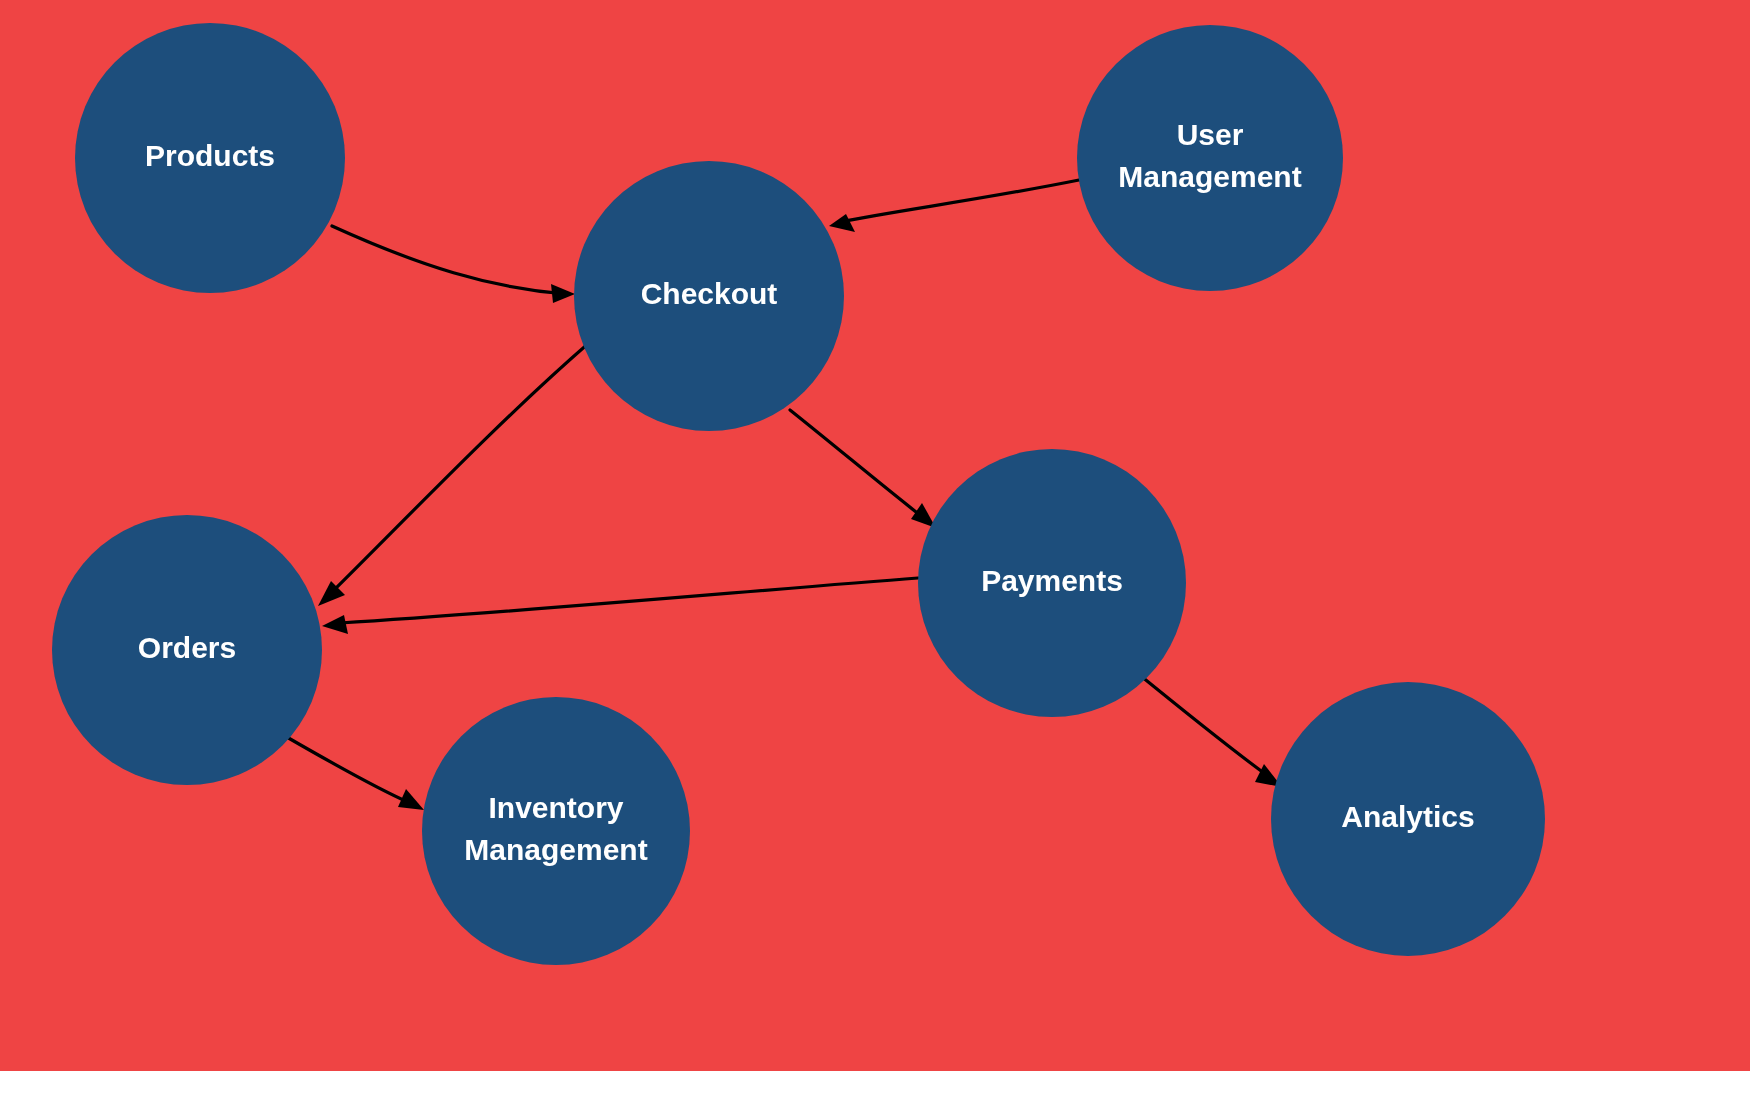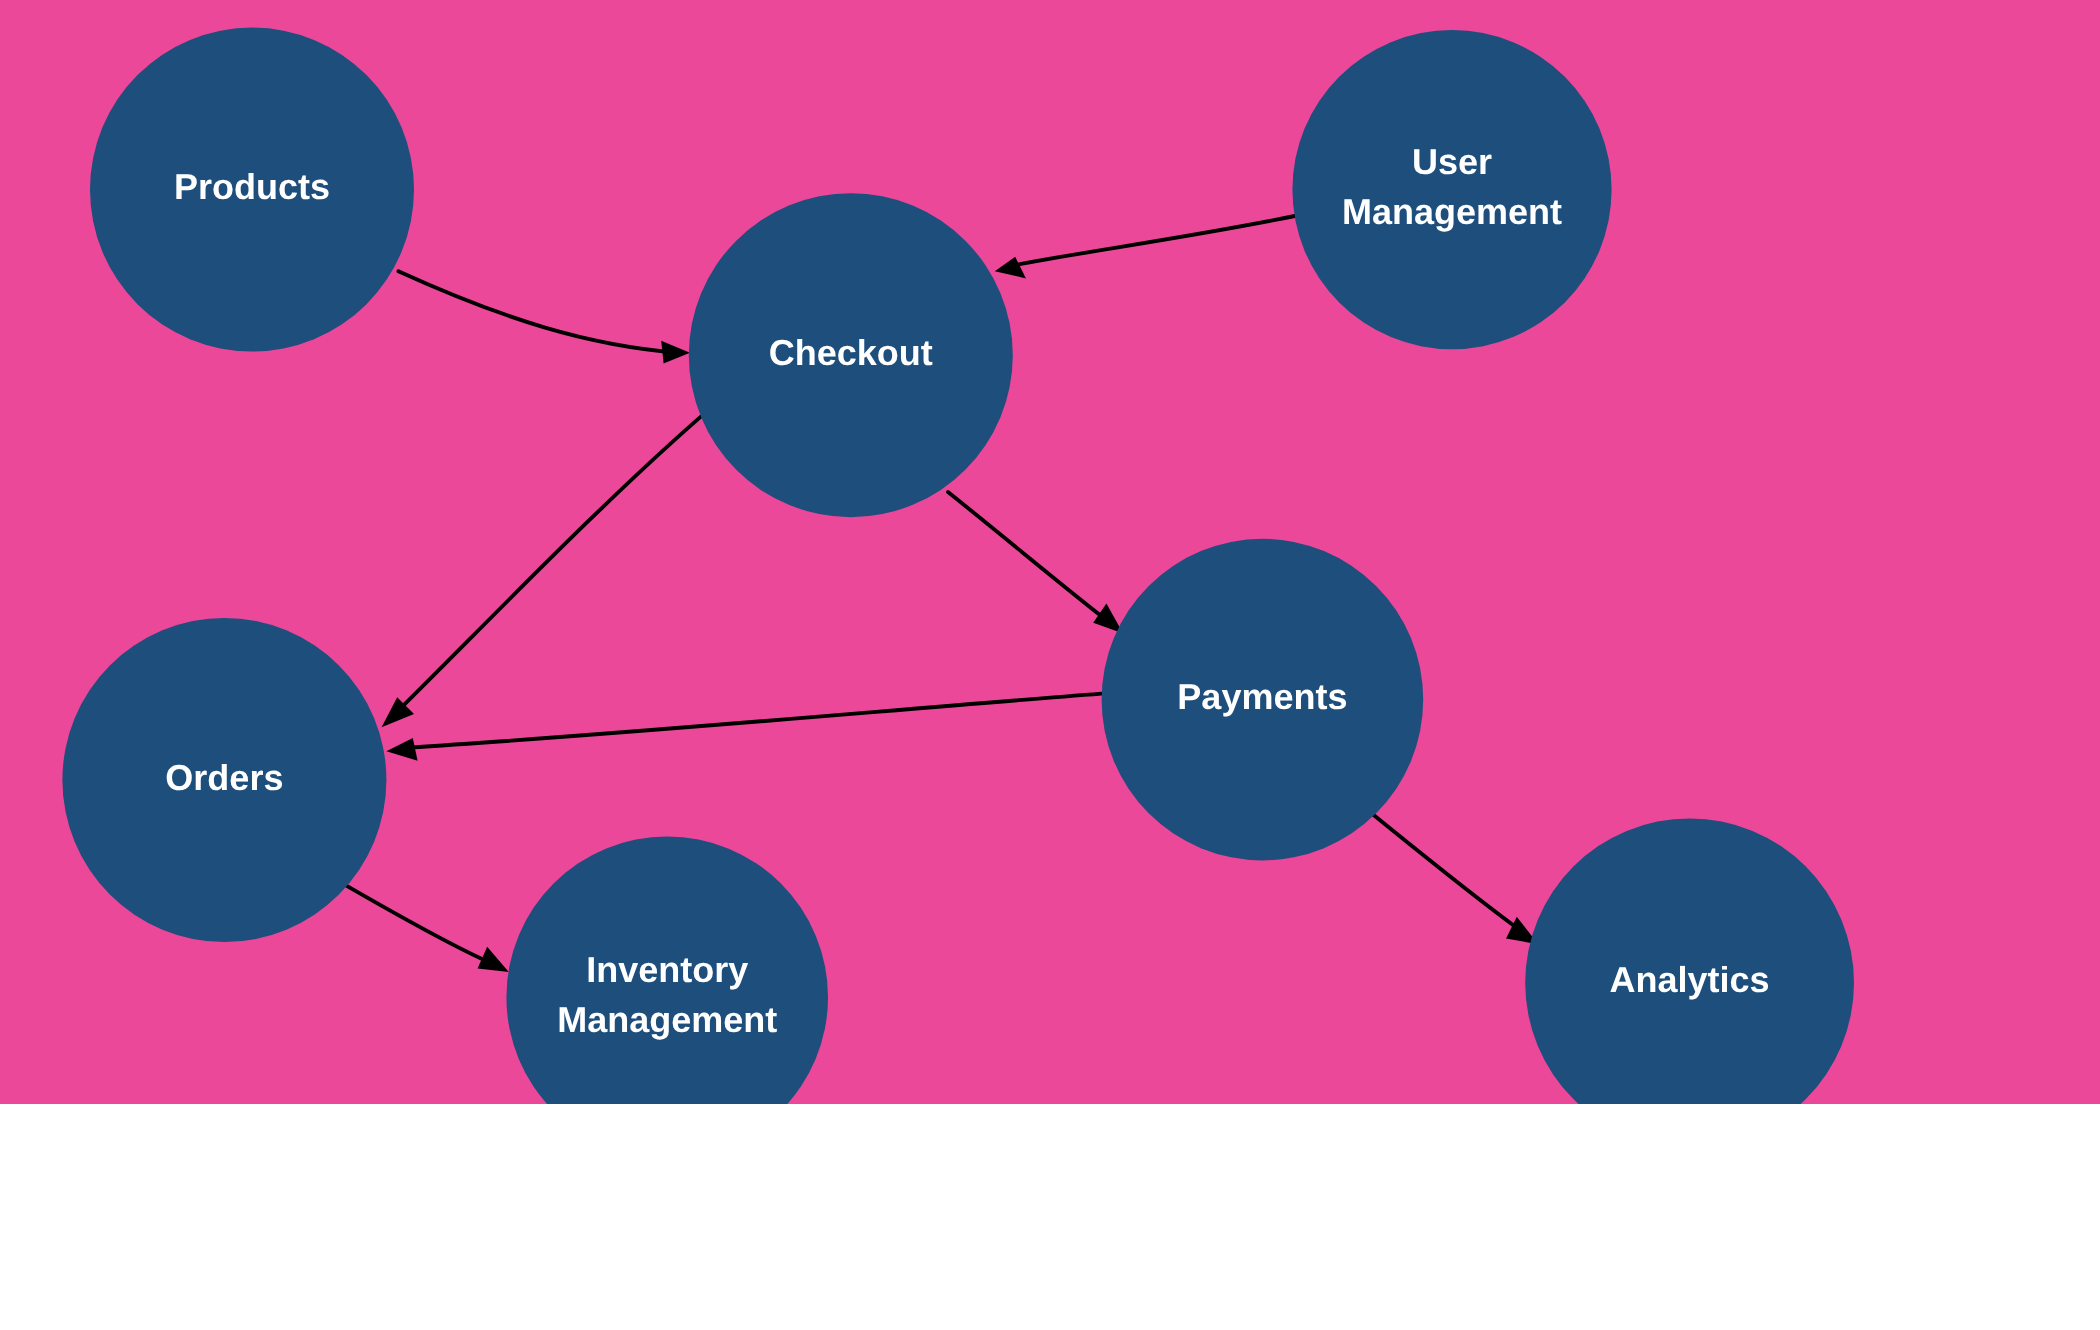--- a/index.html
+++ b/index.html
@@ -3,22 +3,22 @@
 <meta charset="utf-8">
 <style>
   html, body {
     margin: 0;
     padding: 0;
     background: #ffffff;
   }
   #stage {
     position: relative;
     width: 1750px;
-    height: 920px;
-    background: #ec4899;
+    height: 1071px;
+    background: #ef4444;
     overflow: hidden;
     font-family: "Liberation Sans", sans-serif;
   }
   #graph-svg {
     position: absolute;
     left: 0;
     top: 0;
     width: 1750px;
     height: 1108px;
   }

